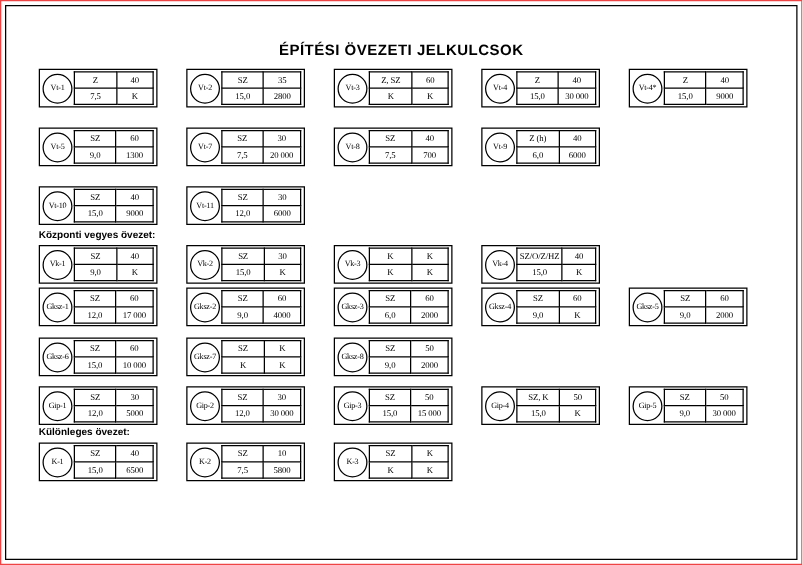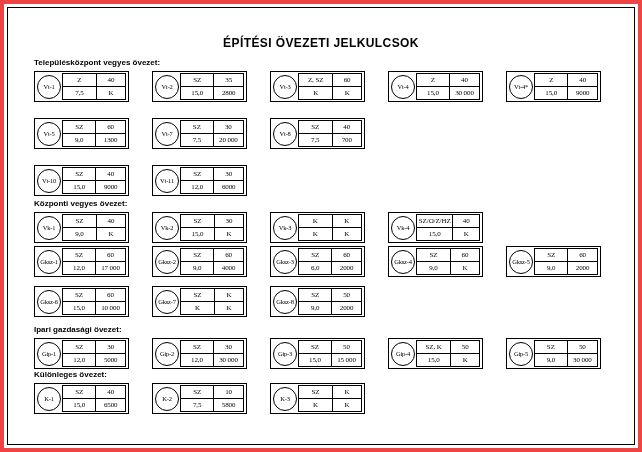--- a/index.html
+++ b/index.html
@@ -1,18 +1,18 @@
 <!DOCTYPE html>
 <html><head>
 <meta charset="utf-8">
 <style>
   html,body{margin:0;padding:0;background:#fff;}
   .page{
     width:642px;height:452px;box-sizing:border-box;position:relative;
-    background:#fff;border:4px solid #ef4444;overflow:hidden;
+    background:#fff;border:1px solid #ef4444;overflow:hidden;
     font-family:"Liberation Serif",serif;color:#000;
   }
   .frame{position:absolute;inset:3px;border:1px solid #000;pointer-events:none;}
   .title{
     margin-top:32px;text-align:center;
     font-family:"Liberation Sans",sans-serif;font-weight:bold;
     font-size:12px;letter-spacing:0.4px;
   }
   .sections{padding-left:30px;padding-right:16px;}
   .section-heading{
@@ -45,21 +45,20 @@
   .grid td.c1{width:29px;}
 </style>
 </head>
 <body>
 
 <div class="page">
   <div class="frame"></div>
   <div class="title">ÉPÍTÉSI ÖVEZETI JELKULCSOK</div>
   <div class="sections">
   <div class="section section-0">
-    <div class="section-heading">Településközpont vegyes övezet:</div>
     <div class="rows">
           <div class="row">
   <div class="symbol">
     <div class="circle">
       <span>Vt-1</span>
     </div>
     <table class="grid">
       <tbody>
         <tr>
           <td class="c0">Z</td>
@@ -194,20 +193,37 @@
           <td class="c1">40</td>
         </tr>
         <tr>
           <td class="c0">7,5</td>
           <td class="c1">700</td>
         </tr>
       </tbody>
     </table>
   </div>
 
+  <div class="symbol">
+    <div class="circle">
+      <span>Vt-9</span>
+    </div>
+    <table class="grid">
+      <tbody>
+        <tr>
+          <td class="c0">Z (h)</td>
+          <td class="c1">40</td>
+        </tr>
+        <tr>
+          <td class="c0">6,0</td>
+          <td class="c1">6000</td>
+        </tr>
+      </tbody>
+    </table>
+  </div>
 </div>
           <div class="row">
   <div class="symbol">
     <div class="circle">
       <span>Vt-10</span>
     </div>
     <table class="grid">
       <tbody>
         <tr>
           <td class="c0">SZ</td>
@@ -466,21 +482,20 @@
           <td class="c1">2000</td>
         </tr>
       </tbody>
     </table>
   </div>
 </div>
         </div>
   </div>
 
   <div class="section section-3">
-    <div class="section-heading">Ipari gazdasági övezet:</div>
     <div class="rows">
           <div class="row">
   <div class="symbol">
     <div class="circle">
       <span>Gip-1</span>
     </div>
     <table class="grid">
       <tbody>
         <tr>
           <td class="c0">SZ</td>

